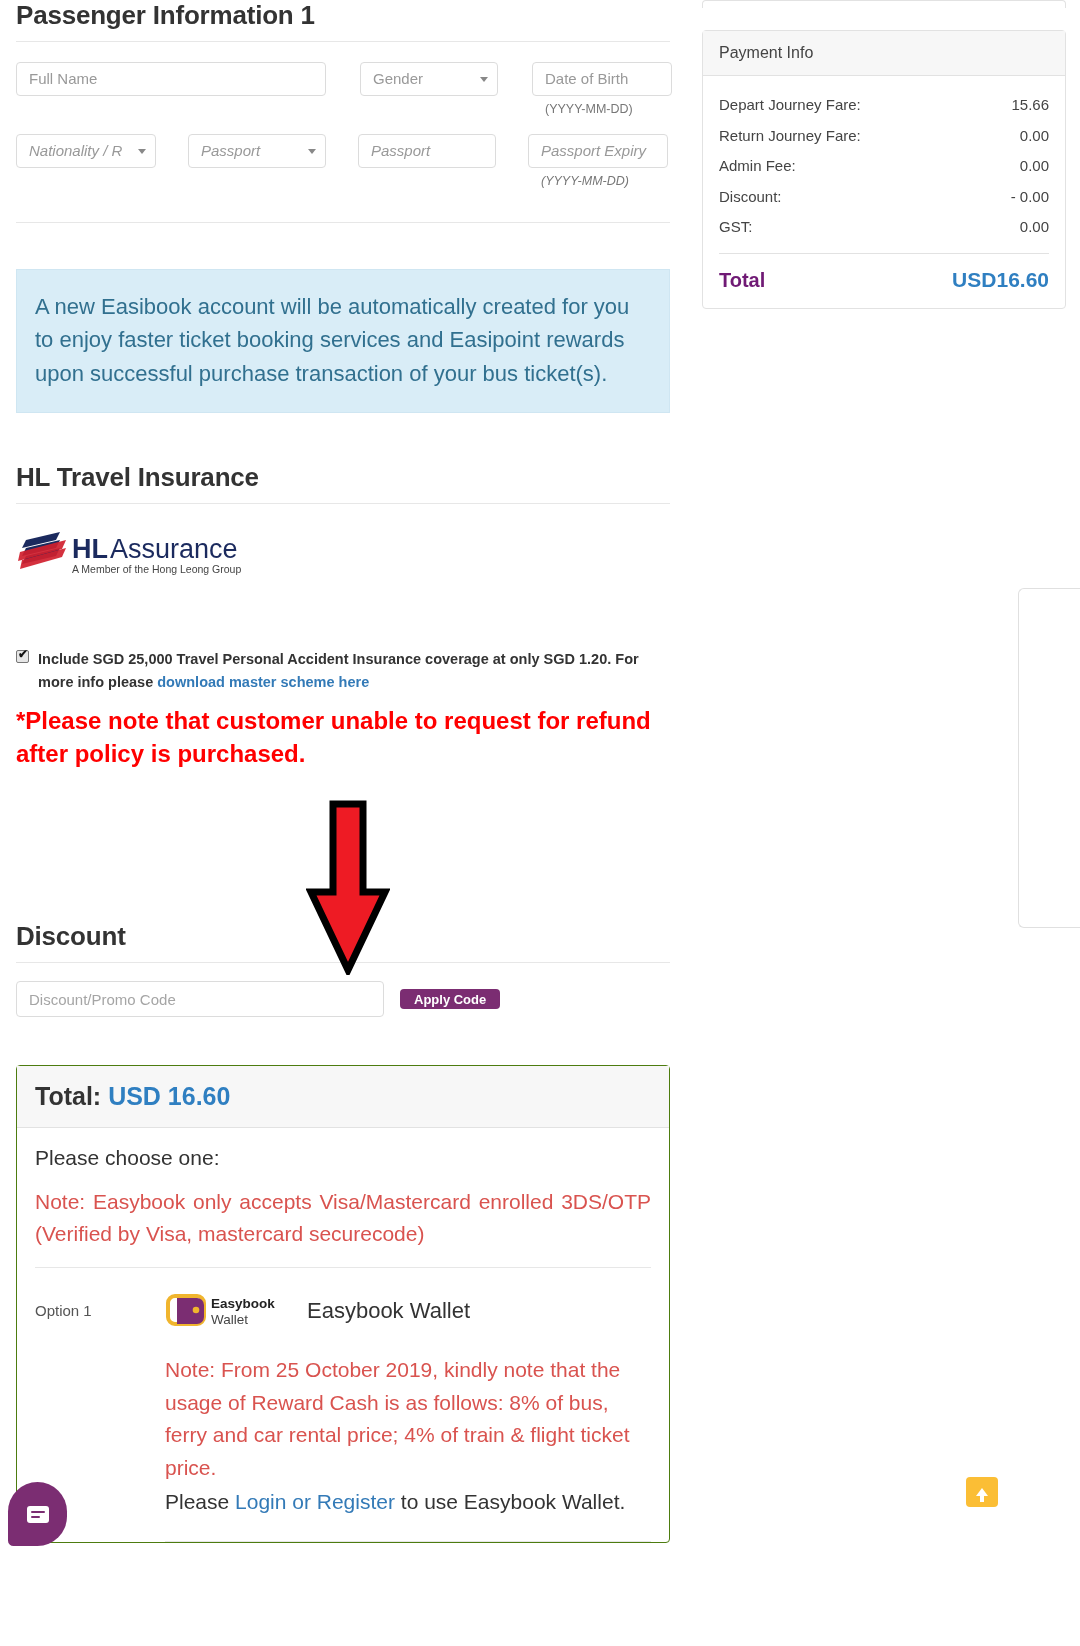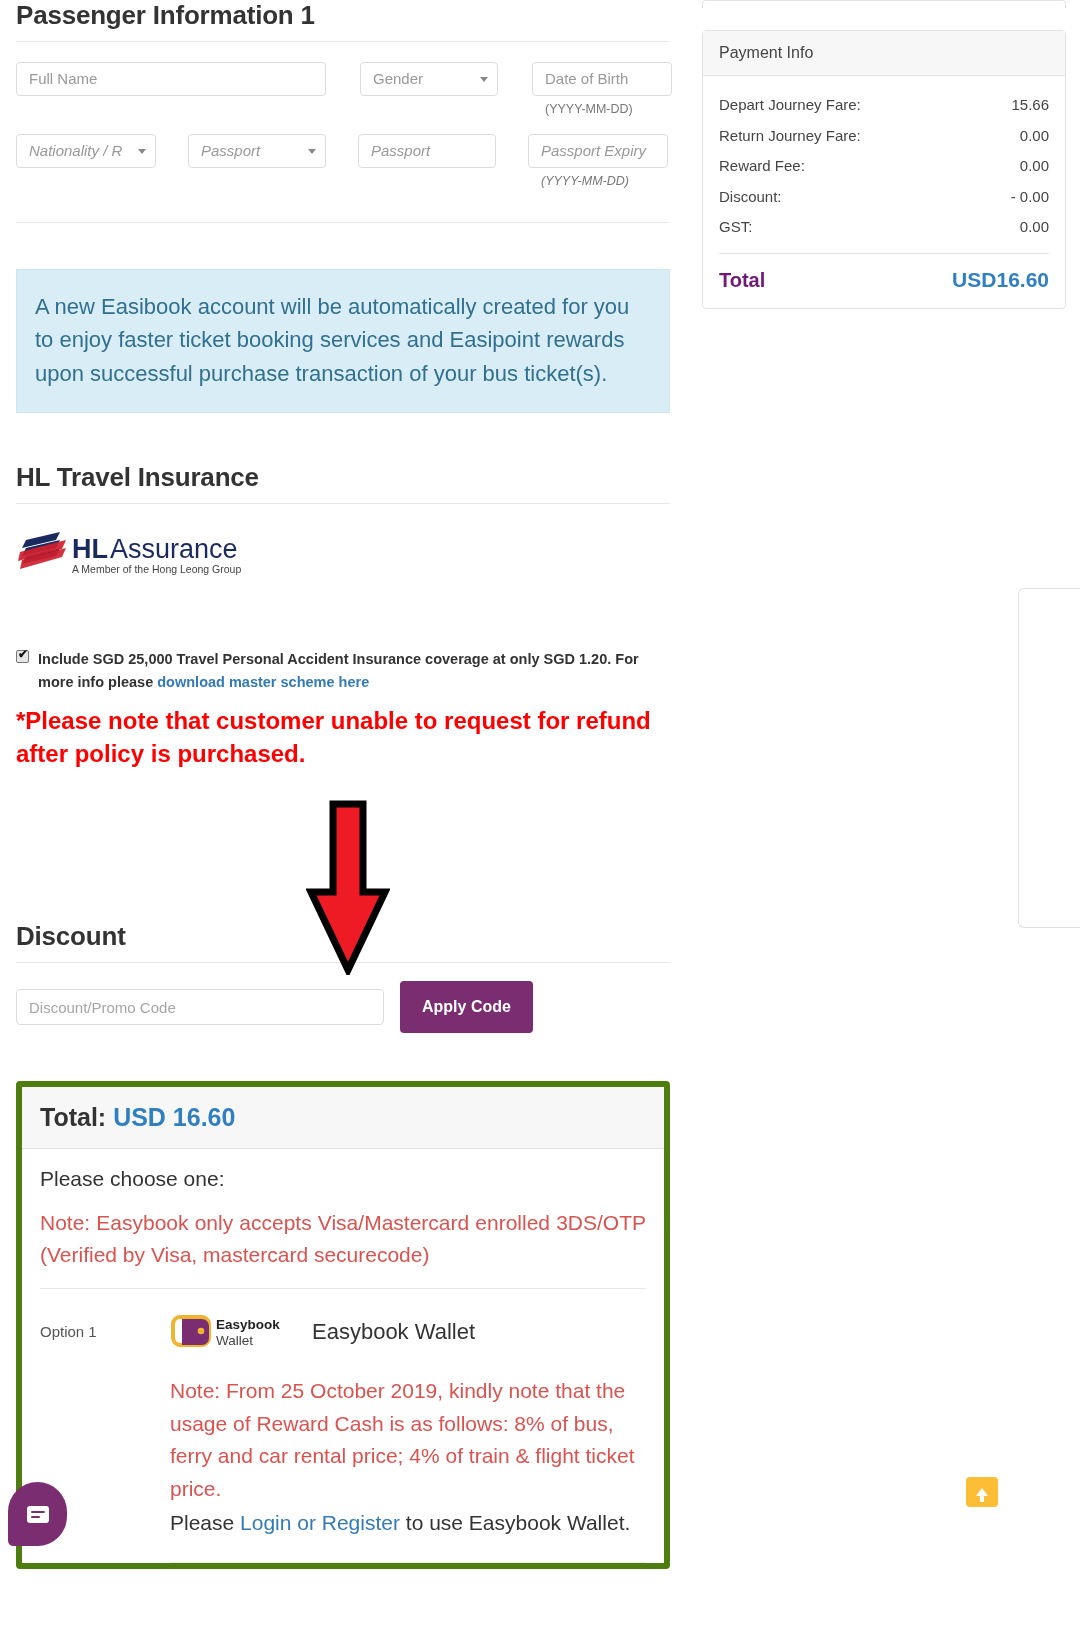--- a/index.html
+++ b/index.html
@@ -81,28 +81,28 @@
   
   .discount-wrap { margin-top: 152px; }
   .disc-row { display: flex; align-items: center; margin-top: 18px; }
   .disc-input {
     width: 368px; height: 36px; border: 1px solid #dcdcdc;
     border-radius: 4px; display: flex; align-items: center;
     padding: 0 12px; color: #a5a5a5; font-size: 15px; background: #fff;
   }
   .apply-btn {
     margin-left: 16px; background: #7b2d72; color: #fff;
-    border: none; border-radius: 4px; height: 52px; padding: 0 22px;
-    font-size: 16px; font-weight: bold; cursor: pointer;
+    border: none; border-radius: 4px; height: 20px; padding: 0 14px;
+    font-size: 13px; font-weight: bold; cursor: pointer;
     font-family: "Liberation Sans", sans-serif;
   }
 
   
   .total-panel {
-    margin-top: 48px; border: 6px solid #4d7c0f; border-radius: 4px;
+    margin-top: 48px; border: 1px solid #4d7c0f; border-radius: 4px;
     background: #fff;
   }
   .total-head {
     background: #f7f7f7; border-bottom: 1px solid #e2e2e2;
     padding: 16px 18px; font-size: 25px; font-weight: bold; color: #333;
   }
   .total-head .amt { color: #2f7fc1; font-weight: bold; }
   .total-body { padding: 18px 18px 0 18px; }
   .choose { font-size: 21px; color: #333; }
   .note-red {
@@ -312,21 +312,21 @@
       <div class="pay-body">
         <div class="pay-line">
           <span>Depart Journey Fare:</span>
           <span>15.66</span>
         </div>
         <div class="pay-line">
           <span>Return Journey Fare:</span>
           <span>0.00</span>
         </div>
         <div class="pay-line">
-          <span>Reward Fee:</span>
+          <span>Admin Fee:</span>
           <span>0.00</span>
         </div>
         <div class="pay-line">
           <span>Discount:</span>
           <span>- 0.00</span>
         </div>
         <div class="pay-line">
           <span>GST:</span>
           <span>0.00</span>
         </div>

